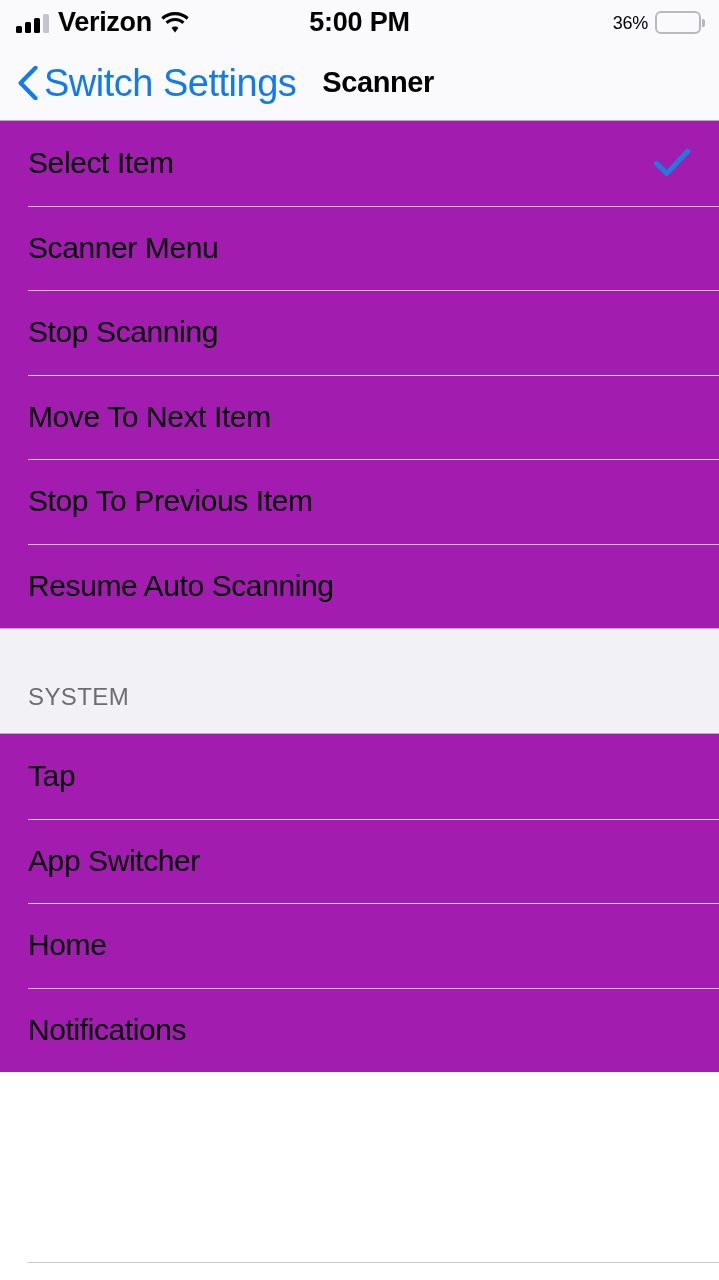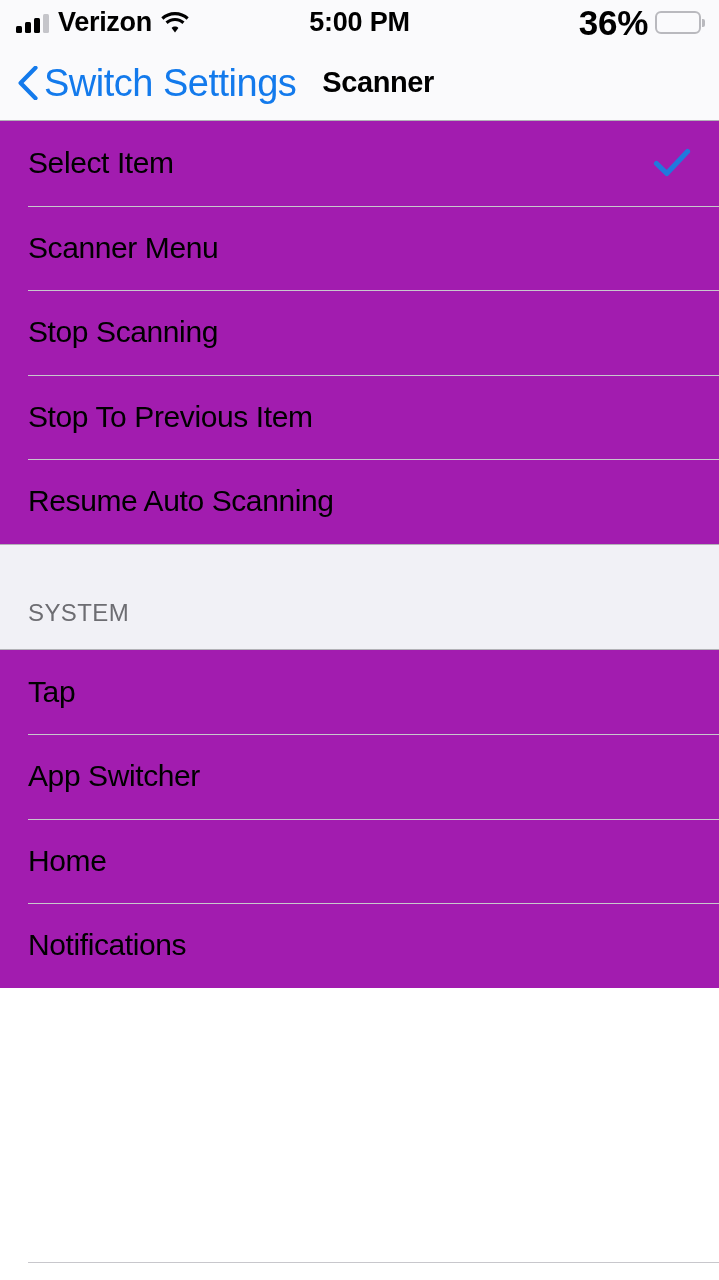--- a/index.html
+++ b/index.html
@@ -84,22 +84,22 @@
   .status-right {
     margin-left: auto;
     display: flex;
     align-items: center;
     gap: 7px;
     position: relative;
     z-index: 2;
   }
 
   .battery-pct {
-    font-size: 35px;
-    font-weight: 700;
+    font-size: 18px;
+    font-weight: 400;
     color: #000000;
     letter-spacing: -0.3px;
     line-height: 1;
   }
 
   .battery {
     position: relative;
     width: 46px;
     height: 23px;
     border: 2.2px solid #b9b9be;
@@ -312,20 +312,23 @@
           </svg>
         </span>
       </div>
       <div class="row">
         <span class="row-label">Scanner Menu</span>
       </div>
       <div class="row">
         <span class="row-label">Stop Scanning</span>
       </div>
       <div class="row">
+        <span class="row-label">Move To Next Item</span>
+      </div>
+      <div class="row">
         <span class="row-label">Stop To Previous Item</span>
       </div>
       <div class="row">
         <span class="row-label">Resume Auto Scanning</span>
       </div>
     </div>
 
     <div class="group-header gap">
       <div class="group-title">SYSTEM</div>
     </div>

